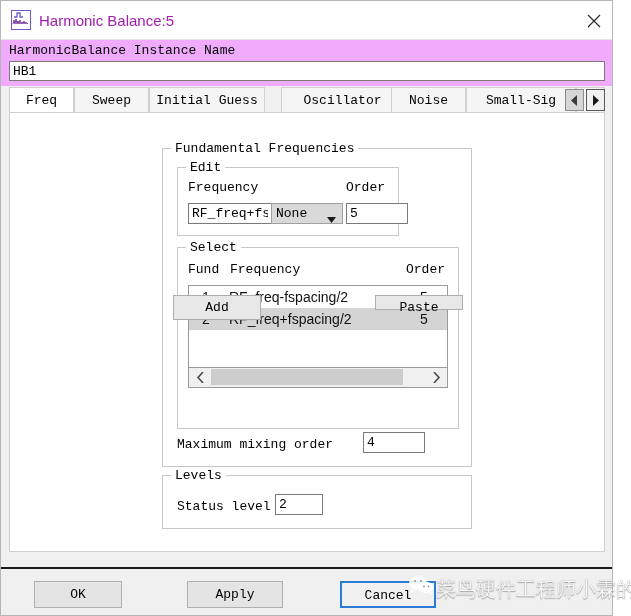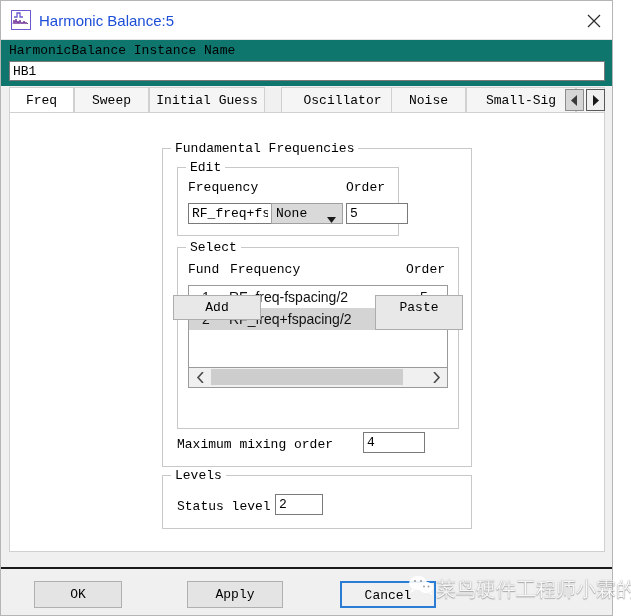--- a/index.html
+++ b/index.html
@@ -16,26 +16,26 @@
   
   #dialog{position:absolute;left:0;top:0;width:613px;height:616px;background:#f0f0f0;
           border:1px solid #b5b5b5;box-sizing:border-box;overflow:hidden;}
 
   
   #titlebar{position:absolute;left:0;top:0;width:611px;height:39px;background:#ffffff;
             border-bottom:1px solid #e4e4e4;box-sizing:border-box;}
   #app-icon{position:absolute;left:10px;top:9px;width:20px;height:20px;
             border:1px solid #6a5acd;background:#ffffff;box-sizing:border-box;}
   #title-text{position:absolute;left:38px;top:9px;height:22px;line-height:22px;
-              font-family:"Liberation Sans","DejaVu Sans",sans-serif;font-size:15px;color:#1d4ed8;white-space:nowrap;}
+              font-family:"Liberation Sans","DejaVu Sans",sans-serif;font-size:15px;color:#a21caf;white-space:nowrap;}
   #close-btn{position:absolute;left:578px;top:6px;width:30px;height:27px;cursor:pointer;}
   #close-btn svg{display:block;margin:7px auto;}
 
   
-  #header{position:absolute;left:0;top:39px;width:611px;height:46px;background:#0f766e;}
+  #header{position:absolute;left:0;top:39px;width:611px;height:46px;background:#f0abfc;}
   #inst-label{position:absolute;left:8px;top:3px;font-size:13px;white-space:nowrap;}
   #inst-input{position:absolute;left:8px;top:21px;width:596px;height:20px;
               background:#ffffff;border:1px solid #7a7a7a;box-sizing:border-box;
               font-family:"Liberation Mono","DejaVu Sans Mono",monospace;font-size:13px;
               padding:8px 3px;color:#000;outline:none;}
 
   
   #tabstrip{position:absolute;left:8px;top:86px;width:596px;height:26px;}
   .tab{position:absolute;top:0;height:26px;line-height:25px;text-align:center;
        background:#f5f5f5;border:1px solid #d0d0d0;box-sizing:border-box;
@@ -87,21 +87,21 @@
   #hscroll .sb-arrow{position:absolute;top:0;width:22px;height:18px;cursor:pointer;}
   #hscroll .sb-arrow svg{display:block;margin:4px auto;}
   #hscroll .sb-thumb{position:absolute;left:22px;top:1px;width:192px;height:16px;background:#cdcdcd;cursor:pointer;}
 
   
   .btn{position:absolute;background:#e8e8e8;border:1px solid #adadad;box-sizing:border-box;
        font-family:"Liberation Mono","DejaVu Sans Mono",monospace;font-size:13px;color:#000;
        text-align:center;cursor:pointer;white-space:nowrap;}
   #btn-add{left:10px;top:146px;width:88px;height:25px;line-height:23px;}
   #btn-cut{left:111px;top:146px;width:88px;height:25px;line-height:23px;}
-  #btn-paste{left:212px;top:146px;width:88px;height:35px;line-height:23px;}
+  #btn-paste{left:212px;top:146px;width:88px;height:15px;line-height:23px;}
 
   
   #footer-sep{position:absolute;left:0;top:566px;width:611px;height:2px;background:#1a1a1a;}
   #footer{position:absolute;left:0;top:568px;width:611px;height:46px;background:#f0f0f0;}
   .fbtn{position:absolute;top:12px;height:27px;line-height:25px;background:#e4e4e4;
         border:1px solid #b0b0b0;box-sizing:border-box;text-align:center;
         font-family:"Liberation Mono","DejaVu Sans Mono",monospace;font-size:13px;color:#000;cursor:pointer;}
   #btn-ok{left:33px;width:88px;}
   #btn-apply{left:186px;width:96px;}
   #btn-cancel{left:339px;width:96px;background:#f0f0f0;border:2px solid #2a7cd4;}

